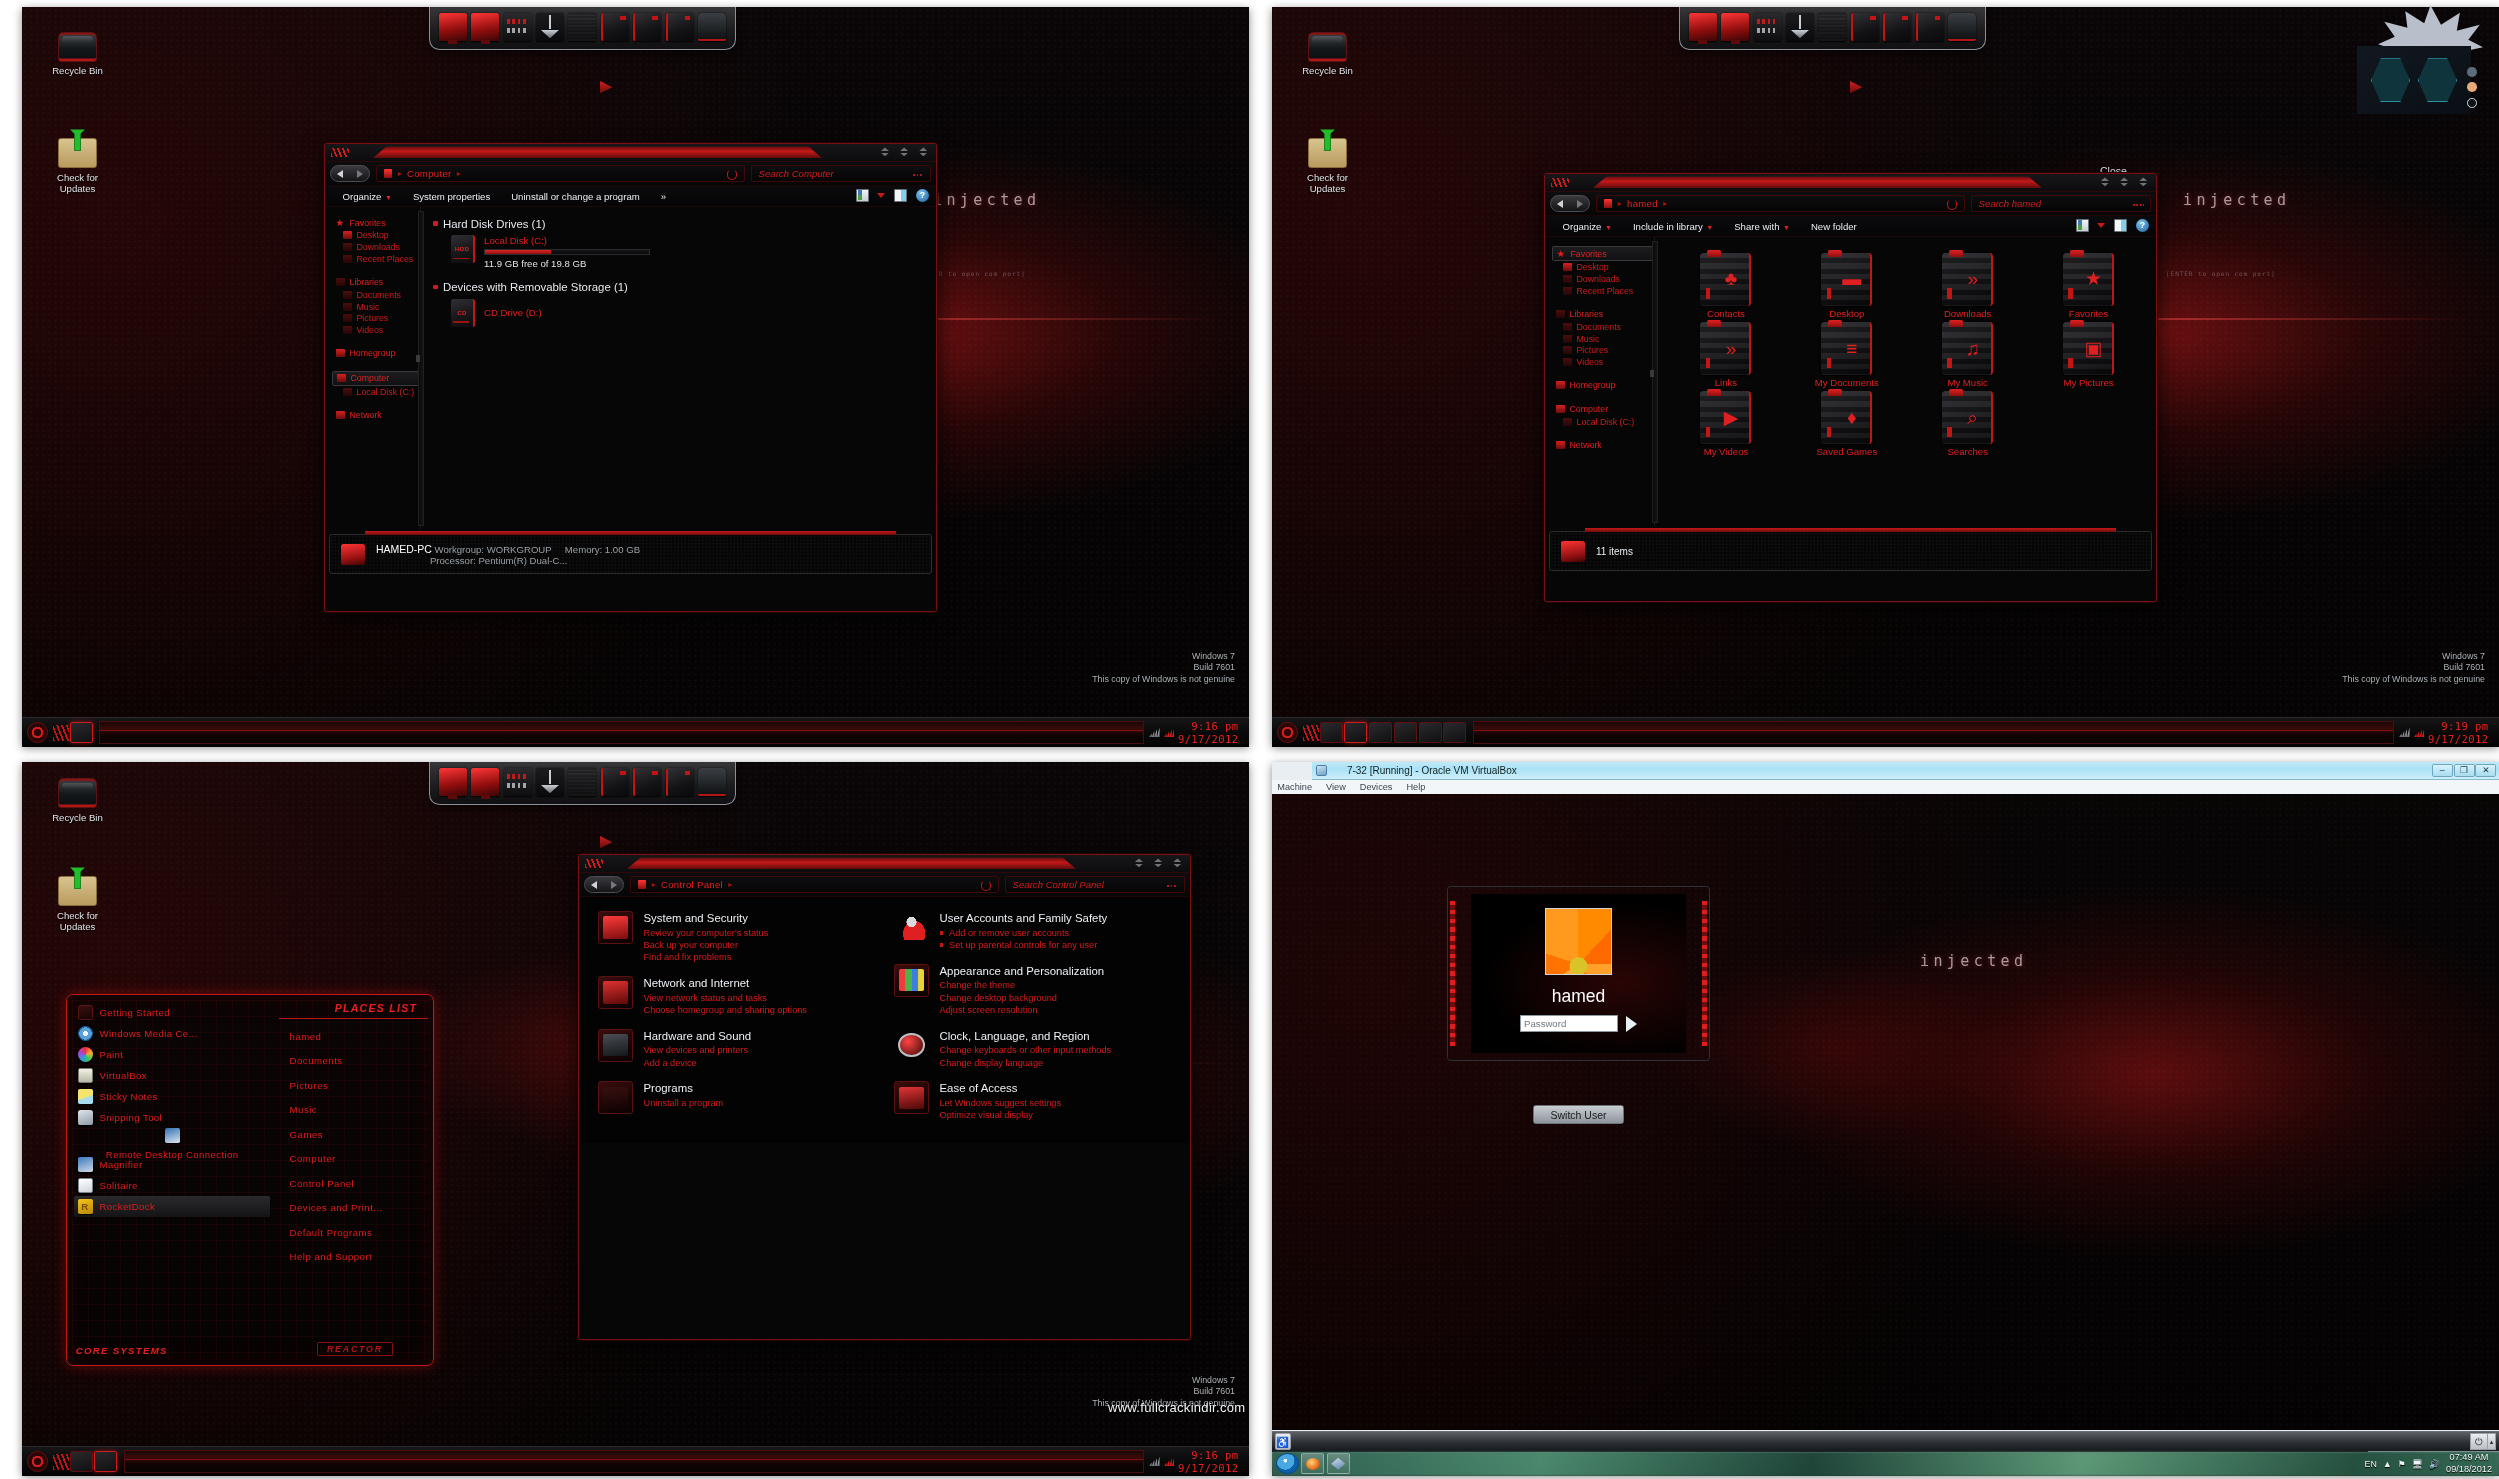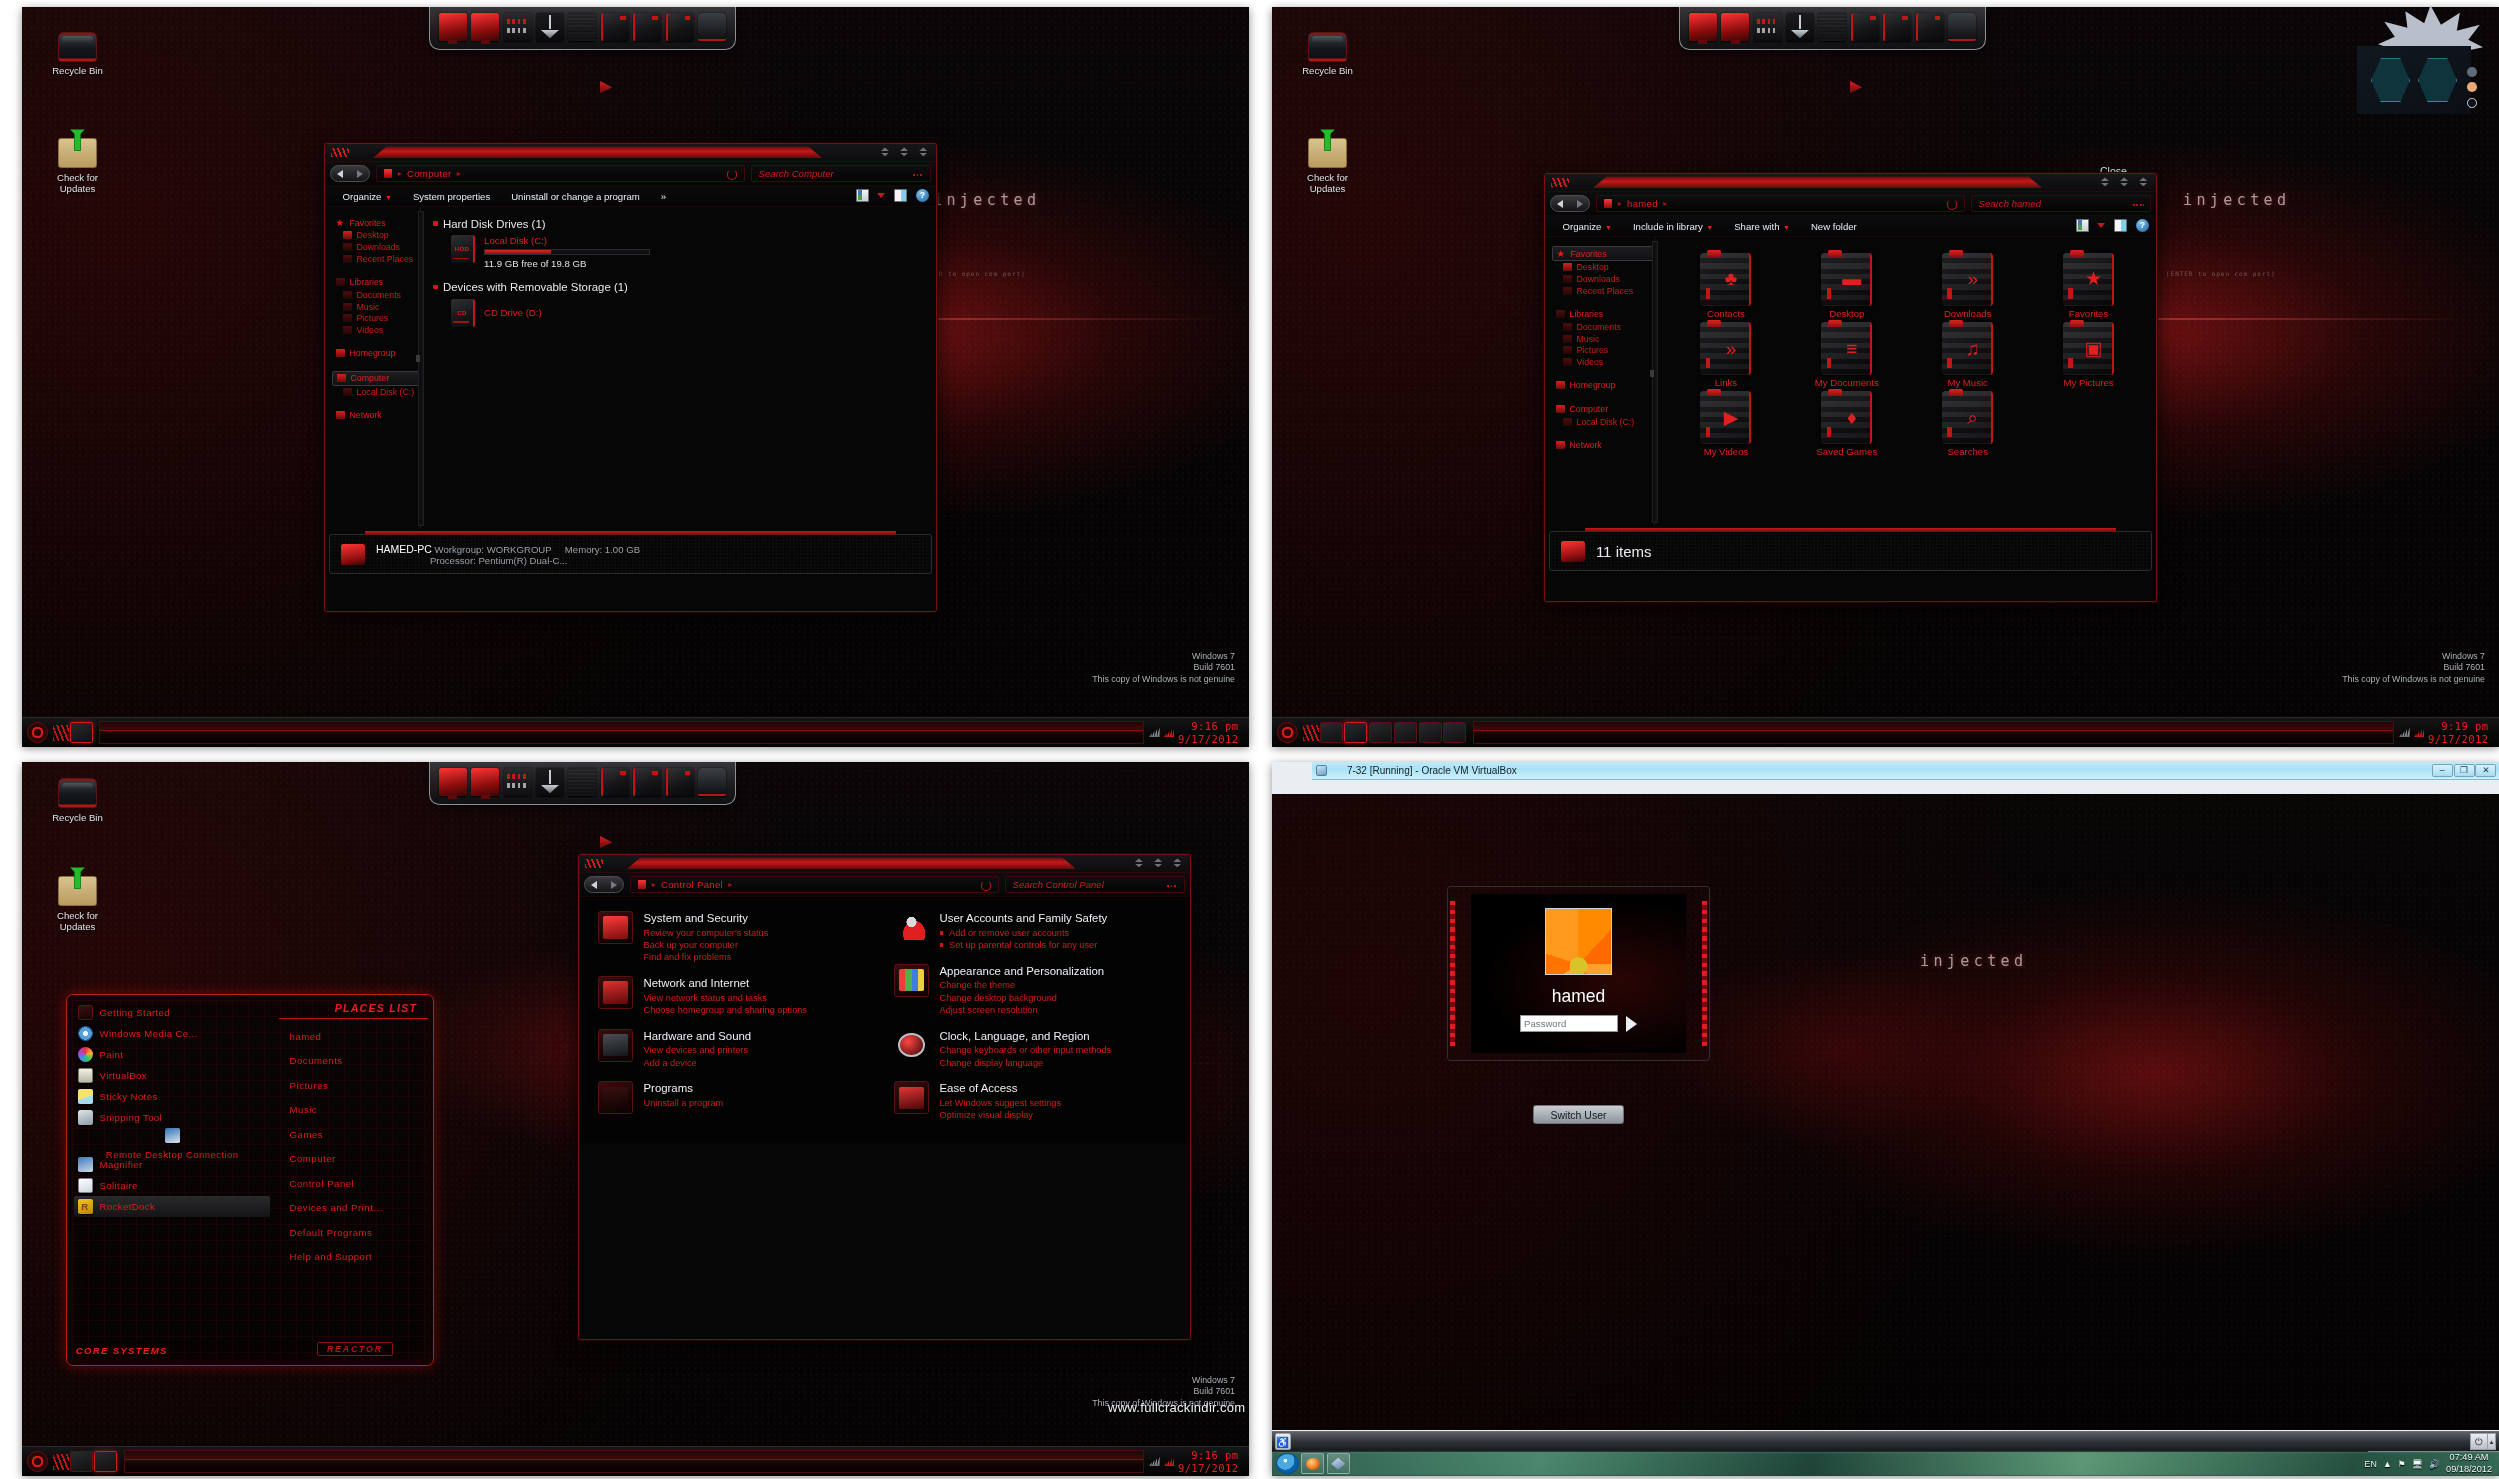--- a/index.html
+++ b/index.html
@@ -180,21 +180,21 @@
     background-image:radial-gradient(rgba(255,255,255,.04) 0.9px,transparent 1.1px);
     background-size:3.5px 3.5px; }
   .status::before{content:"";position:absolute;left:35px;right:35px;top:-4.4px;height:4.4px;
     background:linear-gradient(180deg,#c61818,#6d0d0d);}
   .stat-gl { width:24.5px; height:21px; border-radius:2.6px; flex:none;
     background:linear-gradient(170deg,#ff3434 0%,#8e0f0f 70%,#3d0505 100%); }
   .stat-txt1 { color:#e8ecf0; font-size:9.6px; }
   .stat-txt1 b { color:#fff; font-weight:normal; font-size:10.5px; }
   .stat-txt1 .d { color:#9aa0a6; }
   .stat-txt2 { color:#9aa0a6; font-size:9.6px; }
-  .stat-items { color:#e8ecf0; font-size:15px; }
+  .stat-items { color:#e8ecf0; font-size:10px; }
 
   
   .fgrid { display:grid; grid-template-columns:repeat(4,1fr); gap:3.5px 3.5px; padding:5.3px 8.8px 0 0; }
   .fcell { text-align:center; }
   .fico { width:51px; height:53px; margin:0 auto 1.8px; position:relative; border-radius:3.5px;
     background:
       repeating-linear-gradient(180deg,rgba(255,255,255,.045) 0 5.3px,rgba(0,0,0,.25) 5.3px 10.5px),
       linear-gradient(160deg,#2c2c30 0%,#161619 60%,#0a0a0c 100%);
     border-right:2.6px solid #c01616; box-shadow:0 0.9px 2.6px #000; }
   .fico::before{content:"";position:absolute;left:7px;top:-2.6px;width:14px;height:7px;
@@ -1047,20 +1047,26 @@
     <div class="vbox">
       <div class="vb-title">
         <span class="vb-ico"></span>
         <span class="vb-t">7-32 [Running] - Oracle VM VirtualBox</span>
         <div class="vb-ctl">
           <b>–</b>
           <b>❐</b>
           <b>✕</b>
         </div>
       </div>
+      <div class="vb-menu">
+        <span>Machine</span>
+        <span>View</span>
+        <span>Devices</span>
+        <span>Help</span>
+      </div>
 
       <div class="vb-screen">
         <div class="wall" style="opacity:.85"></div>
         <div class="wall-injected" style="left:648px; top:158px;">injected</div>
 
         <div class="login-frame" style="left:175px; top:92px; width:263px; height:175px;">
           <div class="edge" style="left:1.8px;"></div>
           <div class="edge" style="right:1.8px;"></div>
           <div class="login-inner">
             <div style="padding-top:14px">

